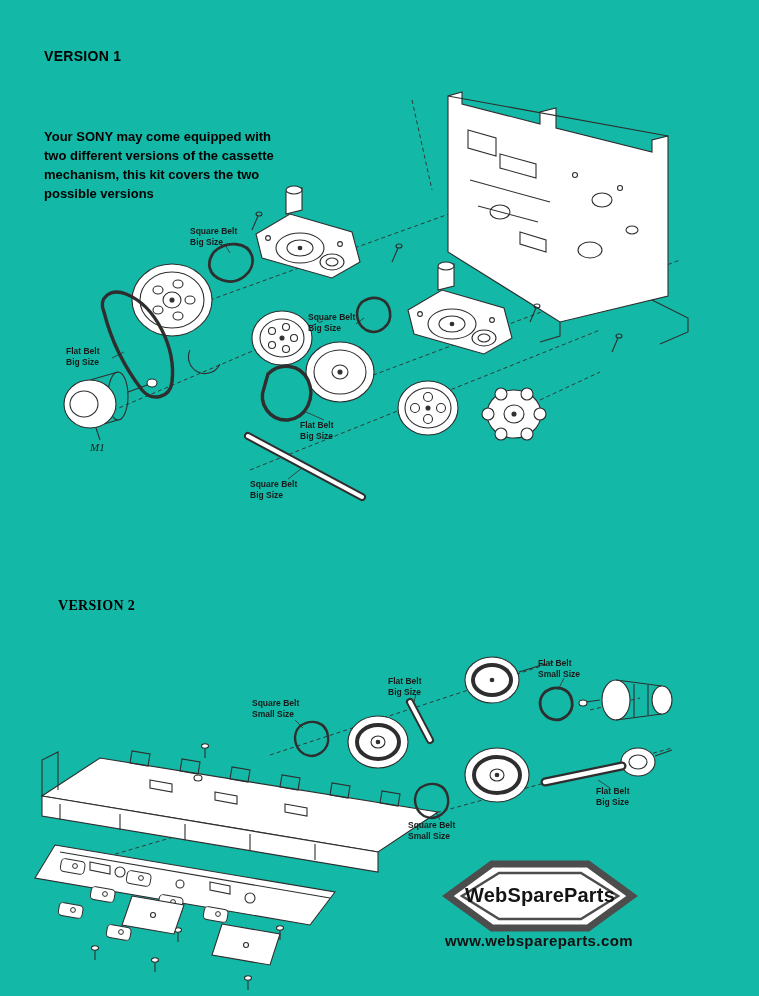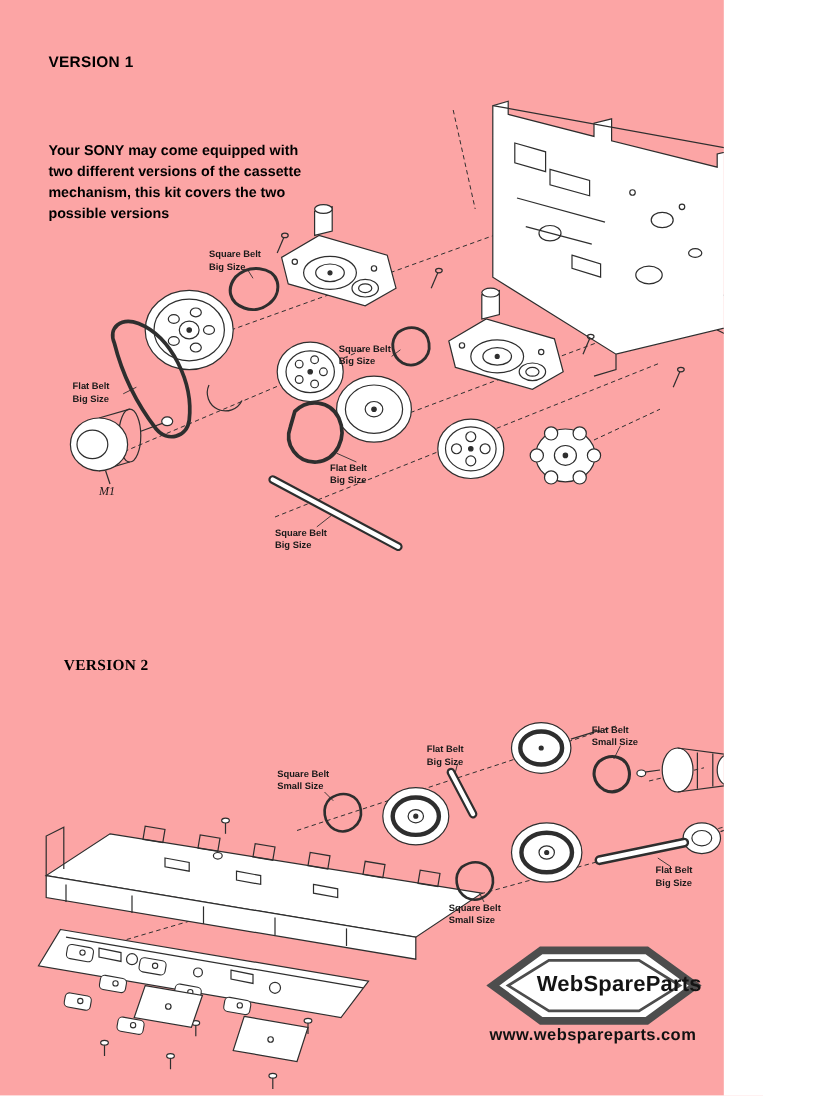--- a/index.html
+++ b/index.html
@@ -1,20 +1,20 @@
 <!DOCTYPE html>
 <html><head>
 <meta charset="utf-8">
 <style>
   * { box-sizing: border-box; }
   html, body { margin: 0; padding: 0; background: #ffffff; }
   .page {
     position: relative;
-    width: 658px; height: 996px;
-    background: #fca5a5;
+    width: 759px; height: 996px;
+    background: #14b8a6;
     font-family: "Liberation Sans", sans-serif;
     color: #111;
     overflow: hidden;
   }
   svg.canvas { position: absolute; left: 0; top: 0; }
   .v-title {
     position: absolute;
     font-weight: bold; font-size: 14px; letter-spacing: .3px; color: #000;
   }
   .v1-title { left: 44px; top: 48px; }
@@ -43,21 +43,21 @@
   
   .lbl-v2-sq-top    { left: 252px; top: 698px; width: 72px; }
   .lbl-v2-flat-top  { left: 388px; top: 676px; width: 60px; }
   .lbl-v2-flat-sm   { left: 538px; top: 658px; width: 62px; }
   .lbl-v2-sq-bot    { left: 408px; top: 820px; width: 70px; }
   .lbl-v2-flat-rt   { left: 596px; top: 786px; width: 60px; }
   
   .logo-wrap { position: absolute; left: 442px; top: 858px; width: 196px; height: 76px; }
   .logo-text {
     position: absolute; left: 0; top: 26px; width: 196px;
-    text-align: right; font-size: 20px; font-weight: bold;
+    text-align: center; font-size: 20px; font-weight: bold;
     color: #141414; letter-spacing: .2px;
   }
   .website {
     position: absolute; left: 414px; top: 932px; width: 250px;
     text-align: center; font-weight: bold; font-size: 15px;
     color: #111; letter-spacing: .4px;
   }
 </style>
 </head>
 <body>

